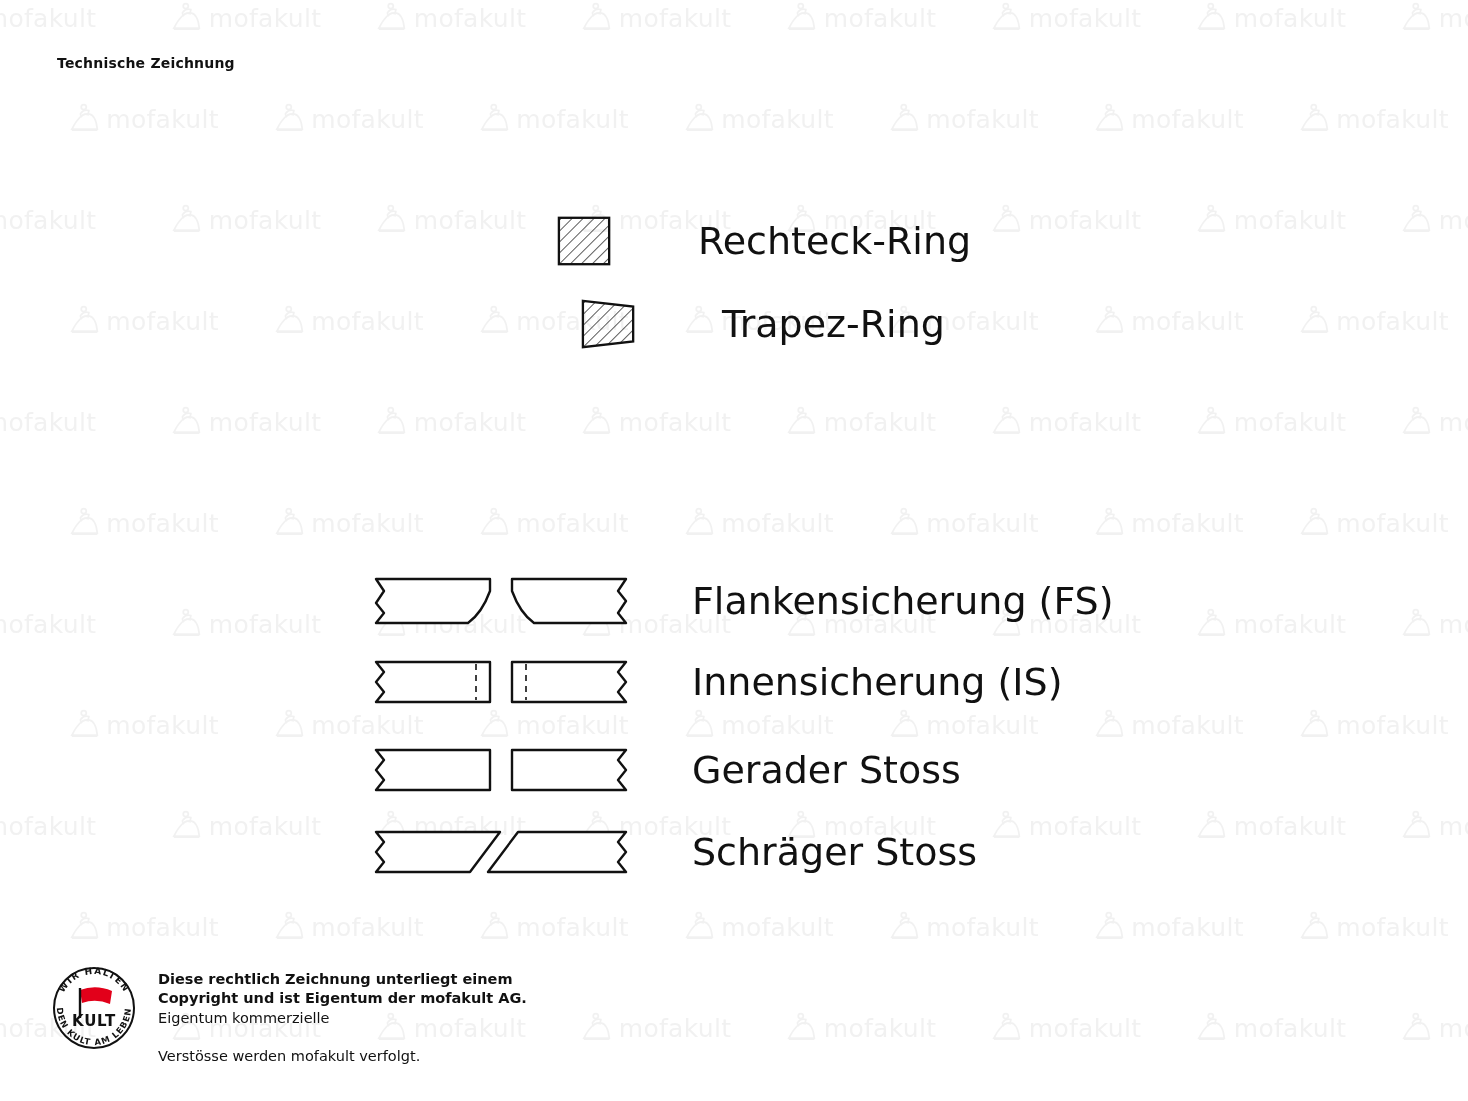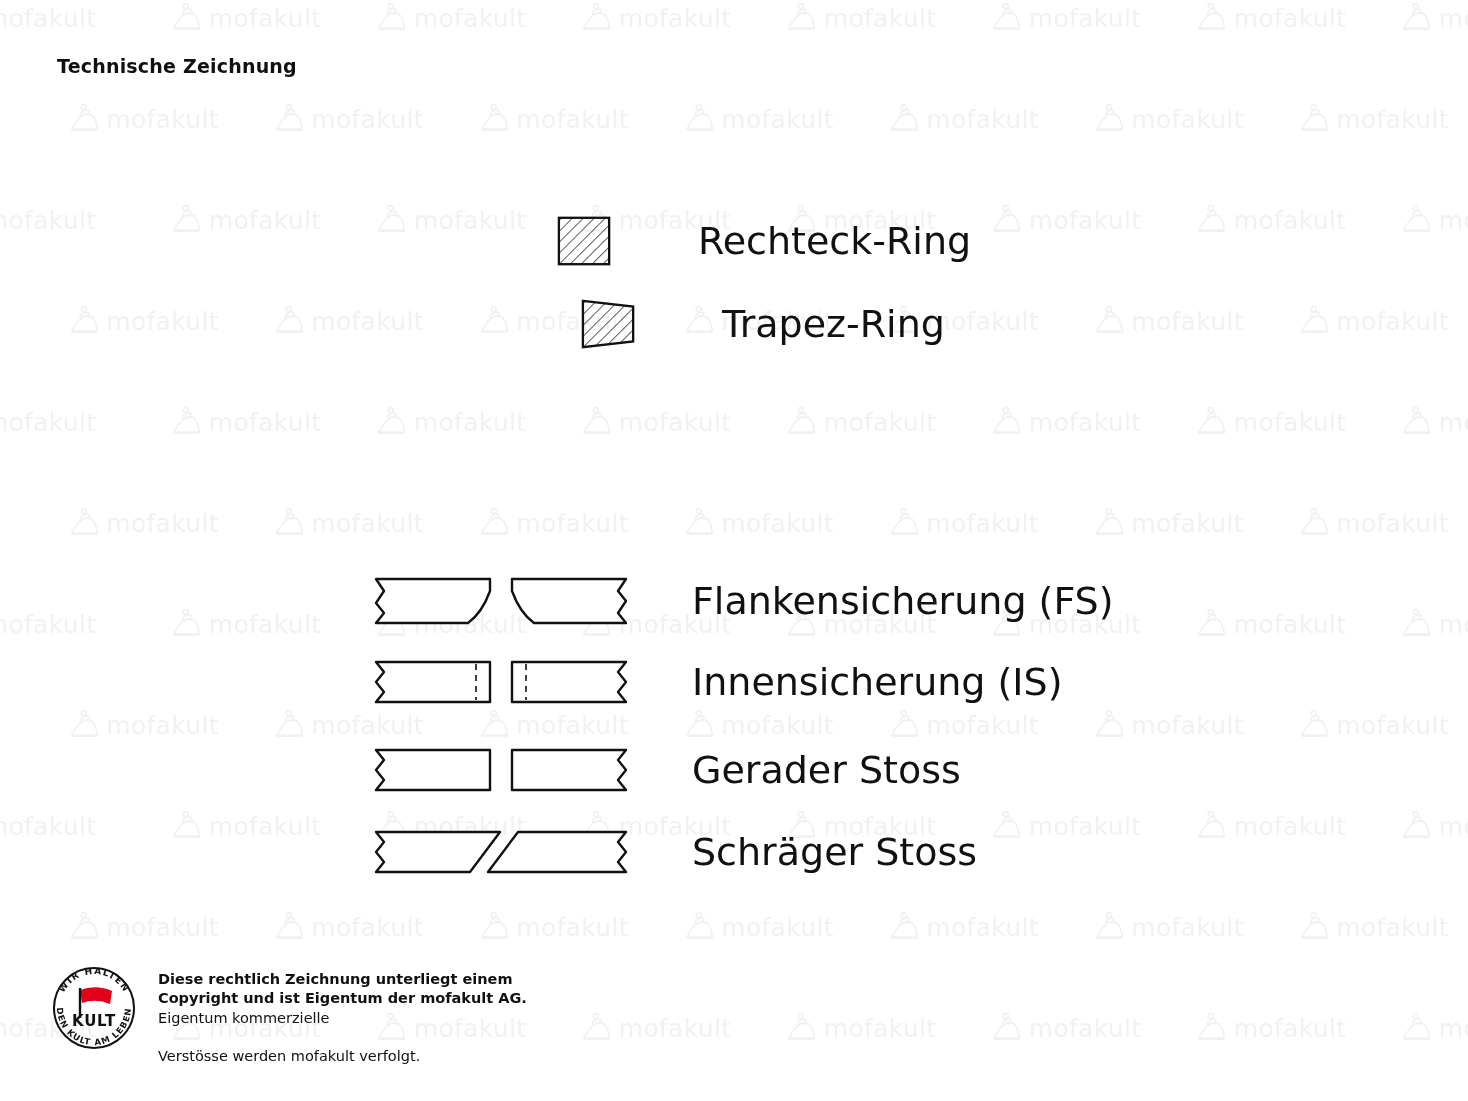--- a/index.html
+++ b/index.html
@@ -48,21 +48,21 @@
   #content {
     position: absolute;
     inset: 0;
     z-index: 1;
   }
 
   #drawing-title {
     position: absolute;
     left: 57px;
     top: 55px;
-    font-size: 19px;
+    font-size: 14px;
     font-weight: bold;
     letter-spacing: 0.2px;
     color: #111;
   }
 
   
   .legend-row {
     position: absolute;
     display: flex;
     align-items: center;

